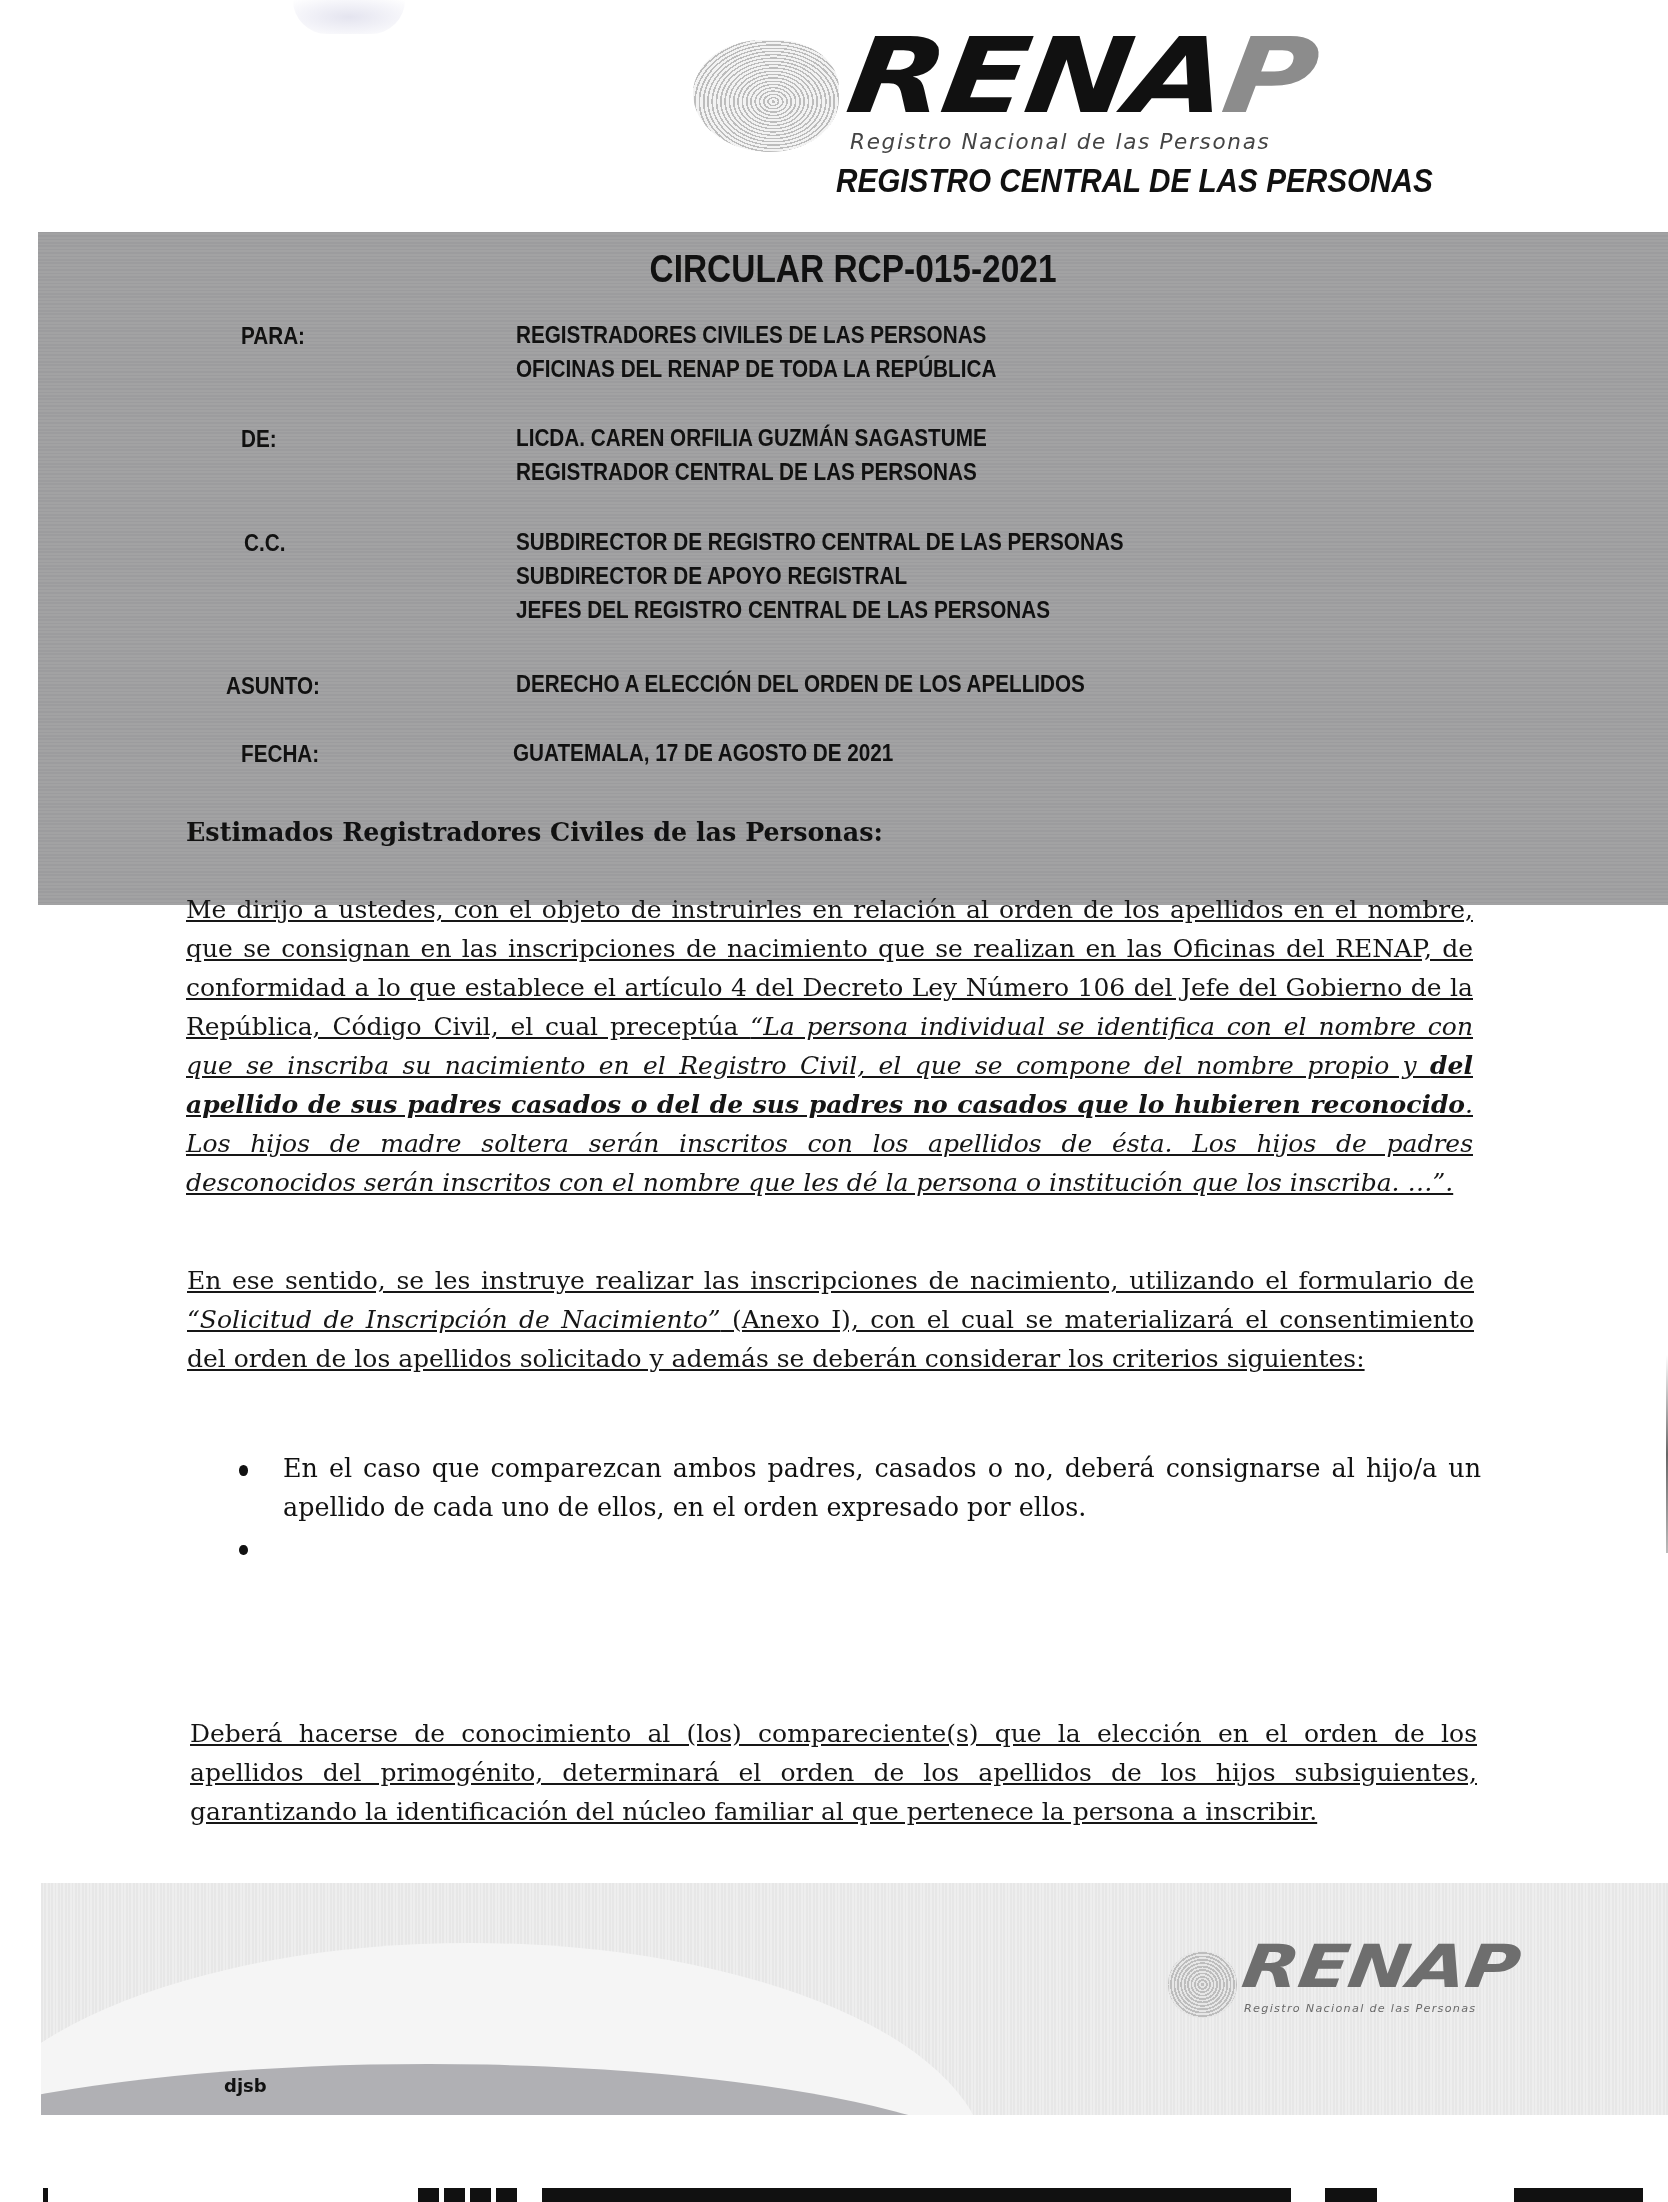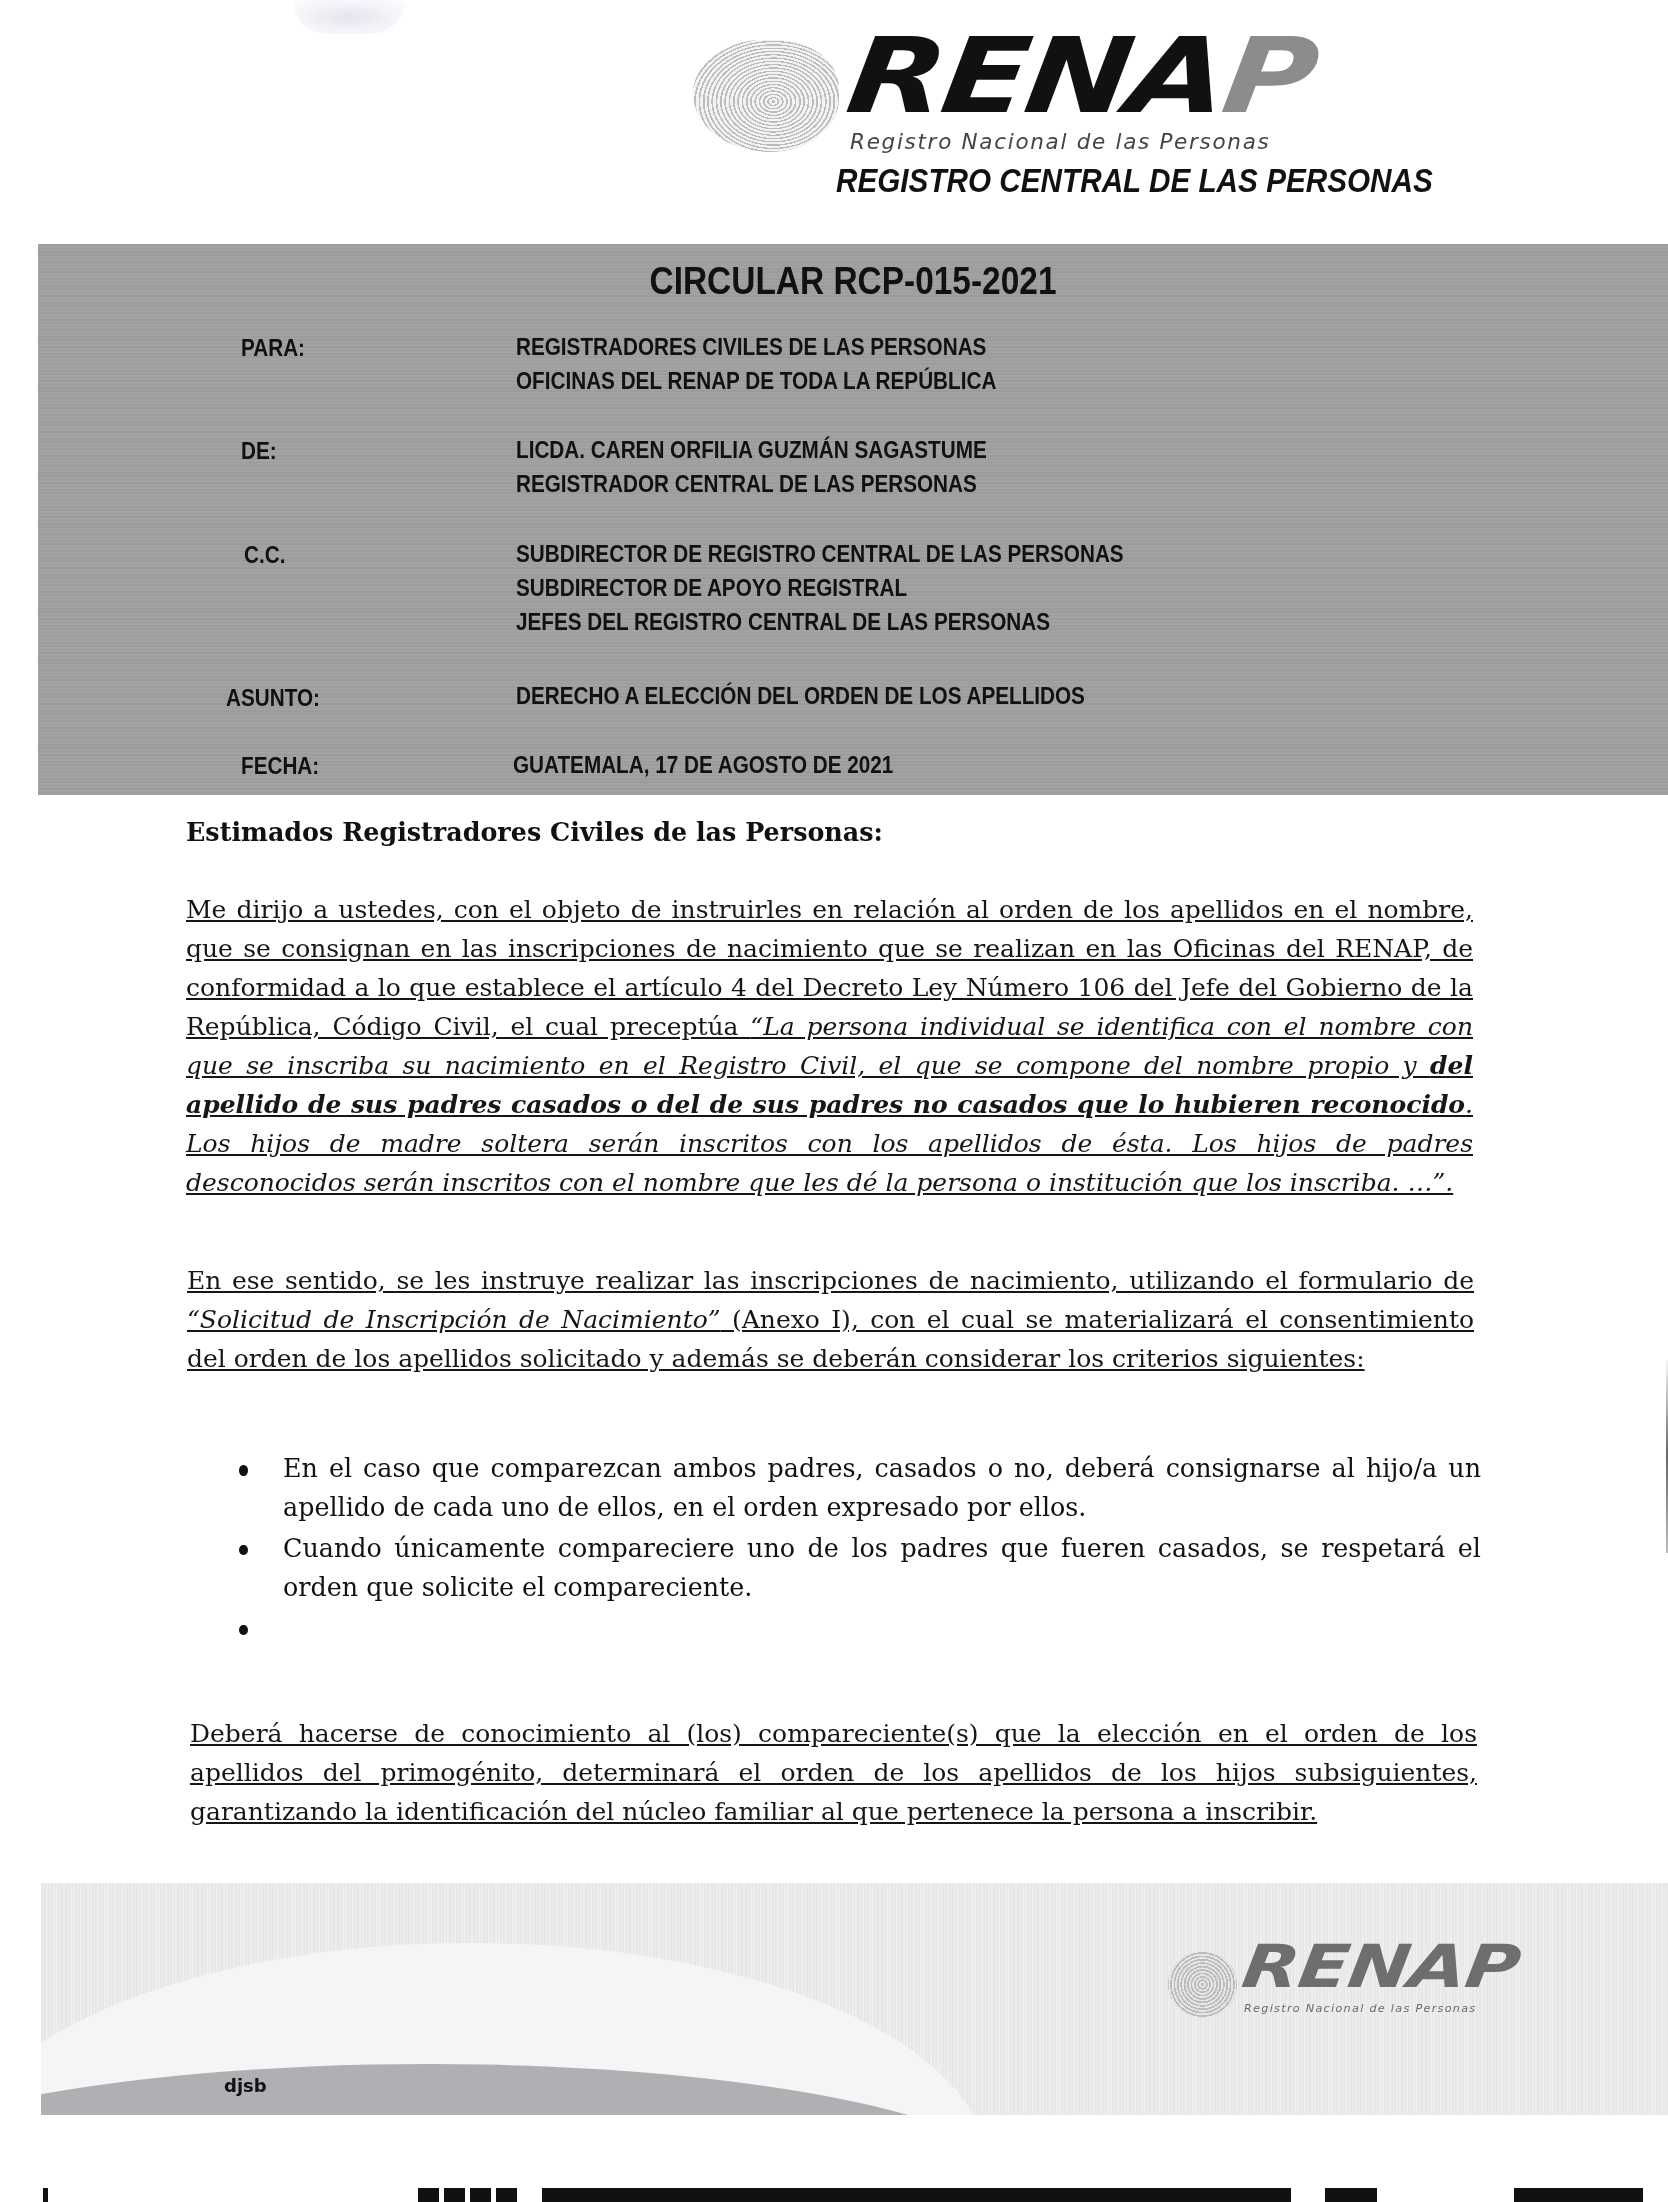--- a/index.html
+++ b/index.html
@@ -19,21 +19,21 @@
   .fingerprint { left: 0; top: 6.9px; width: 146px; height: 112px; border-radius: 50% 45% 50% 55%;
     background: repeating-radial-gradient(ellipse at 55% 55%, #b5b5b5 0 1.7px, #f1f1f1 1.7px 4.3px); opacity: .9; }
   .logo-word { left: 163px; top: -8.6px; font-family: "DejaVu Sans", sans-serif; font-weight: bold; font-style: italic;
     font-size: 127px; letter-spacing: -3.4px; color: #111; line-height: 1; transform: skewX(-8deg) scaleY(0.82); transform-origin: left top; }
   .logo-word .p { color: #8c8c8c; }
   .logo-sub { left: 157px; top: 96px; font-family: "DejaVu Sans", sans-serif; font-style: italic; font-size: 21.5px; color: #444; letter-spacing: 1.7px; }
   .header-title { left: 836px; top: 162px; font-family: "Liberation Sans", sans-serif; font-style: italic; font-weight: bold;
     font-size: 33px; color: #111; transform: scaleX(0.9); transform-origin: left top; }
 
   
-  .memo { left: 38px; top: 244px; width: 1630px; height: 551px;
+  .memo { left: 38px; top: 232px; width: 1630px; height: 673px;
     background: repeating-linear-gradient(0deg, #a2a2a3 0 1.7px, #9c9c9e 1.7px 3.4px); }
   .memo-title { left: 0; width: 1630px; top: 15.5px; text-align: center; font-family: "Liberation Sans", sans-serif;
     font-weight: bold; font-size: 38px; color: #111; transform: scaleX(0.88); }
   .memo-row { font-family: "Liberation Sans", sans-serif; font-weight: bold; font-size: 23px; color: #111; transform: scaleX(0.9); transform-origin: left top; }
   .memo-label { left: 0; }
   .memo-value { line-height: 34px; }
 
   
   .body-text { left: 186px; width: 1287px; font-size: 25px; line-height: 39px; text-align: justify; color: #161616; text-decoration: underline; }
   .greeting { left: 186px; top: 817px; font-weight: bold; font-size: 25.4px; }
@@ -111,21 +111,20 @@
 </div>
 
 <div class="abs greeting">Estimados Registradores Civiles de las Personas:</div>
 
 <p class="abs body-text para1" style="margin:0;"><span>Me dirijo a ustedes, con el objeto de instruirles en relación al orden de los apellidos en el nombre, que se consignan en las inscripciones de nacimiento que se realizan en las Oficinas del RENAP, de conformidad a lo que establece el artículo 4 del Decreto Ley Número 106 del Jefe del Gobierno de la República, Código Civil, el cual preceptúa </span><i><span>“La persona individual se identifica con el nombre con que se inscriba su nacimiento en el Registro Civil, el que se compone del nombre propio y </span><b>del apellido de sus padres casados o del de sus padres no casados que lo hubieren reconocido</b><span>. Los hijos de madre soltera serán inscritos con los apellidos de ésta. Los hijos de padres desconocidos serán inscritos con el nombre que les dé la persona o institución que los inscriba. …”.</span></i></p>
 
 <p class="abs body-text para2" style="margin:1px;"><span>En ese sentido, se les instruye realizar las inscripciones de nacimiento, utilizando el  formulario de </span><i>“Solicitud de Inscripción de Nacimiento”</i><span> (Anexo I), con el cual se materializará el consentimiento del orden de los apellidos solicitado y además se deberán considerar los criterios siguientes:</span></p>
 
 <ul class="abs bullets">
   <li><span class="dot"></span><span>En el caso que comparezcan ambos padres, casados o no, deberá consignarse al hijo/a un apellido de cada uno de ellos, en el orden expresado por ellos.</span></li>
-  <li><span class="dot"></span><span>Cuando únicamente compareciere uno de los padres que fueren casados, se respetará el orden que solicite el compareciente.</span></li>
   <li><span class="dot"></span></li>
 </ul>
 
 <p class="abs body-text para3" style="margin:4px;">Deberá hacerse  de conocimiento al (los) compareciente(s) que la elección en el orden de los apellidos del primogénito, determinará el orden de los apellidos de los hijos subsiguientes, garantizando la identificación del núcleo familiar al que pertenece la persona a inscribir.</p>
 
 <div class="abs edge-mark"></div>
 
 <div class="abs footer">
   <div class="abs swoosh1"></div>
   <div class="abs swoosh2"></div>

